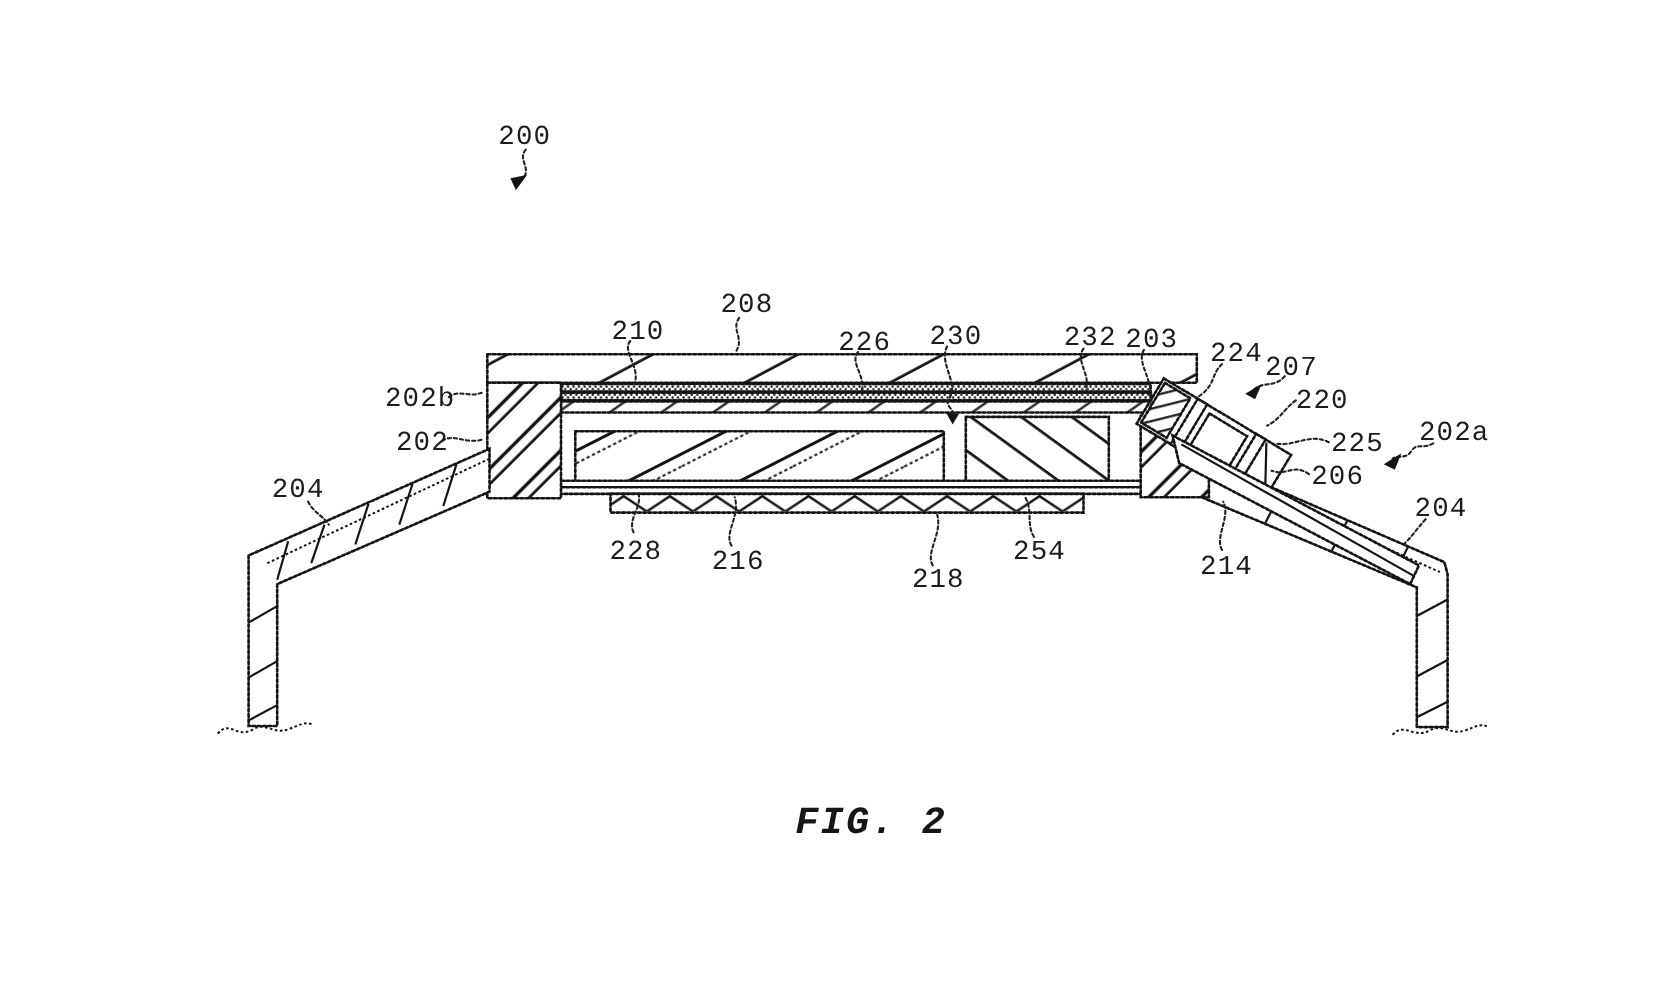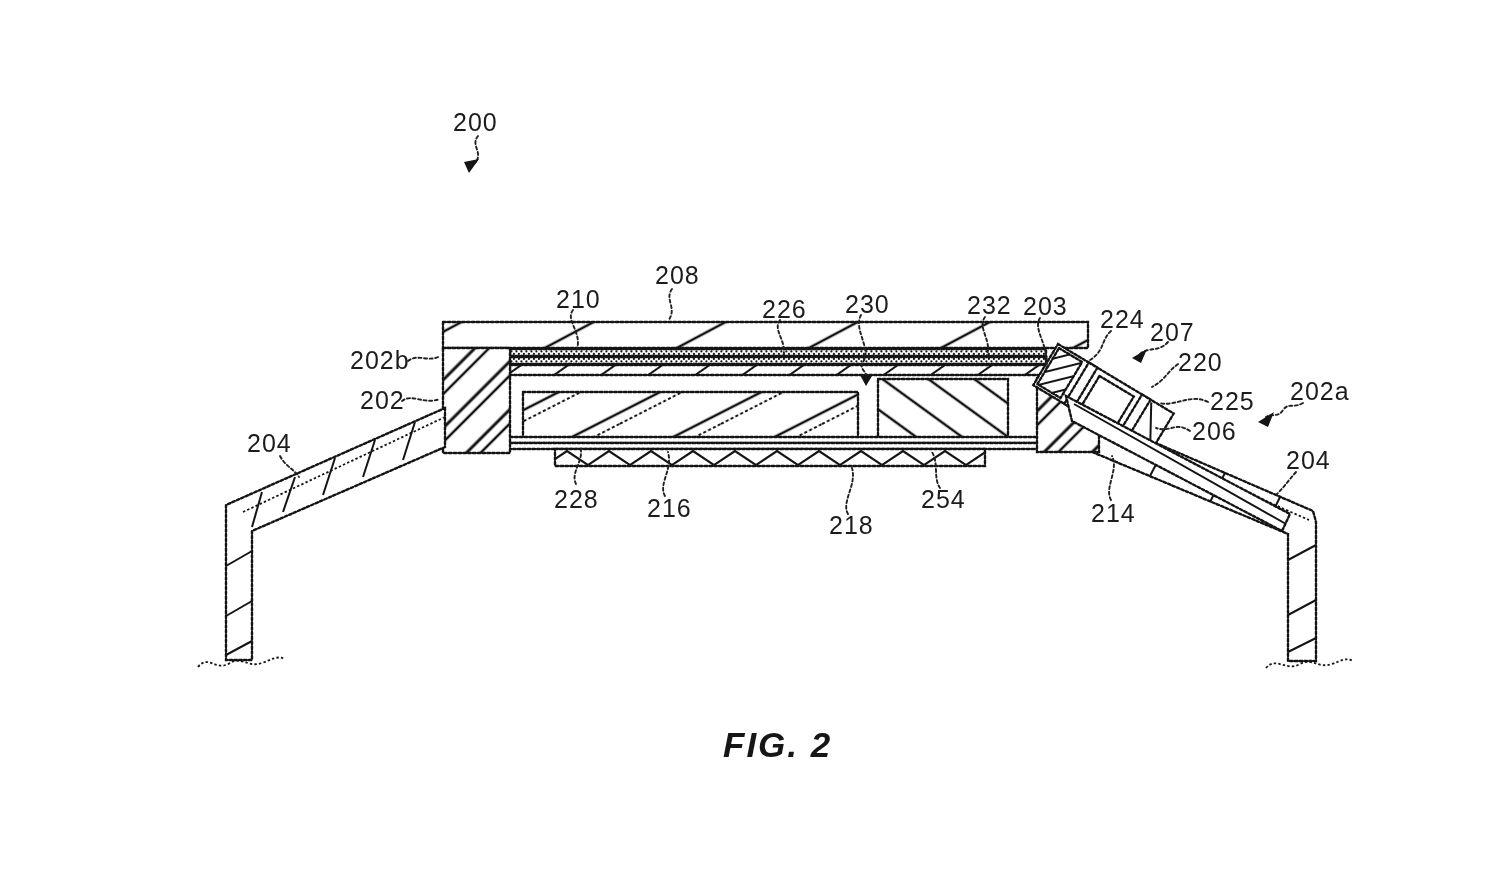--- a/index.html
+++ b/index.html
@@ -1,17 +1,17 @@
 <!DOCTYPE html>
 <html><head>
 <meta charset="utf-8">
 <style>
   html,body{margin:0;padding:0;background:#ffffff;}
   .page{position:relative;width:1510px;height:892px;background:#ffffff;overflow:hidden;
-        font-family:Liberation Sans, sans-serif;}
+        font-family:Liberation Mono, monospace;}
   svg{position:absolute;left:0;top:0;}
   .dout{stroke:#141414;stroke-width:2.4;stroke-dasharray:2.6 2.2;stroke-linecap:round;}
   .dthin{stroke:#141414;stroke-width:1.8;stroke-dasharray:2.4 2.2;fill:none;}
   .solid{stroke:#141414;stroke-width:2;fill:none;}
   .leader{stroke:#202020;stroke-width:1.9;stroke-dasharray:3 2.6;fill:none;stroke-linecap:round;}
   .ah{fill:#141414;stroke:none;}
   .ref{font-size:25px;fill:#1c1c1c;letter-spacing:1px;}
   .caption{font-size:35px;font-weight:bold;font-style:italic;fill:#161616;letter-spacing:2px;}
 </style>
 </head>

